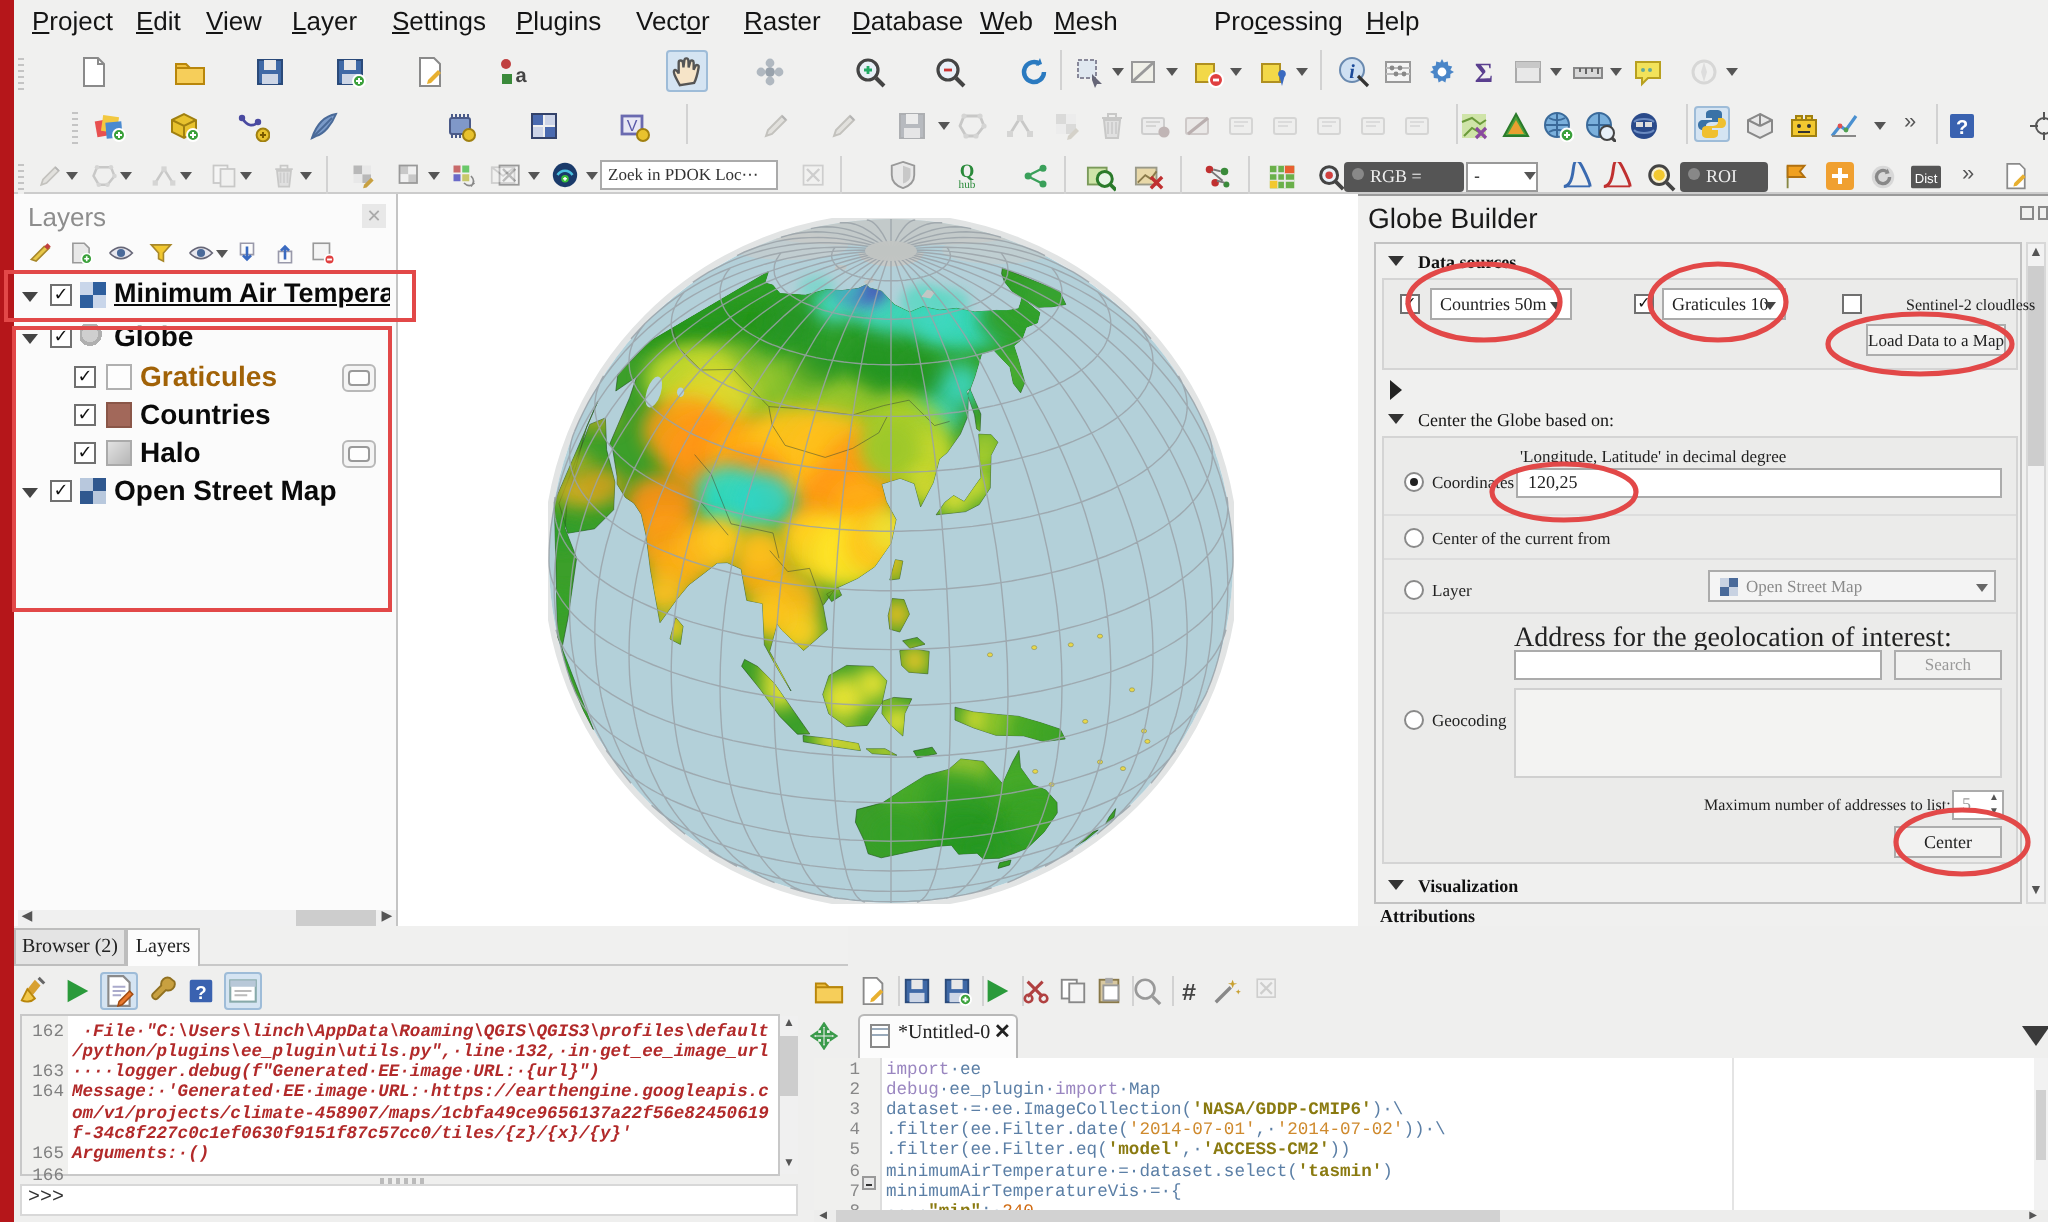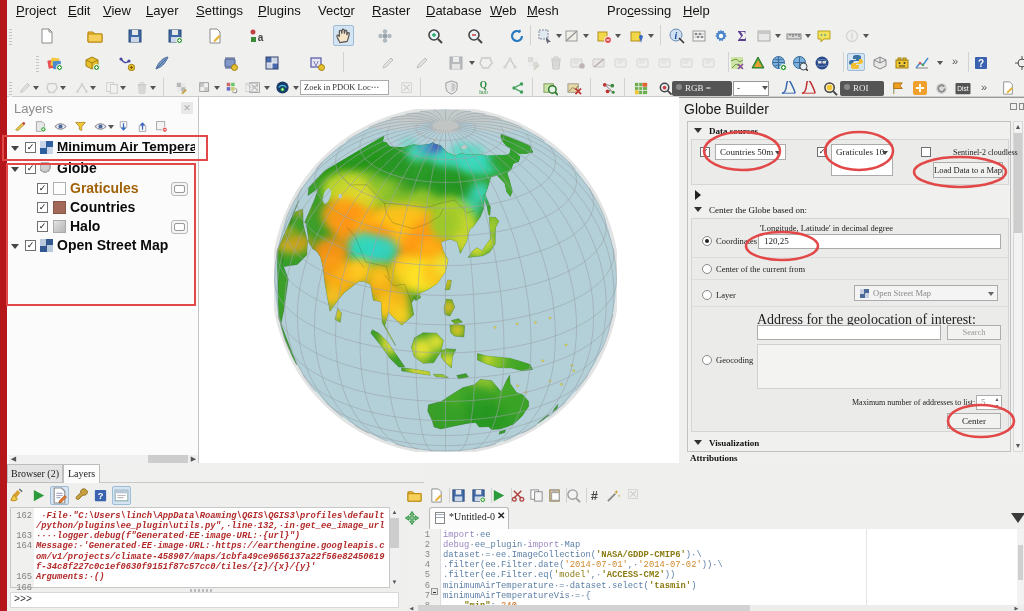--- a/index.html
+++ b/index.html
@@ -910,21 +910,21 @@
 <div class="a" style="left:1013px;top:121px;width:10px;height:331px;background:#f2f2f2;border:1px solid #d8d8d8"></div>
 <div class="a" style="left:1014px;top:122px;width:8px;height:10px;color:#555;font-size:7px;text-align:center;line-height:10px">▲</div>
 <div class="a" style="left:1014px;top:441px;width:8px;height:10px;color:#555;font-size:7px;text-align:center;line-height:10px">▼</div>
 <div class="a" style="left:1014px;top:133px;width:8px;height:100px;background:#cdcdcd"></div>
 <div class="a" style="left:694px;top:128px;width:0;height:0;border-left:4.5px solid transparent;border-right:4.5px solid transparent;border-top:5.5px solid #333"></div>
 <div class="a serif" style="left:709px;top:126px;font-size:9px;font-weight:bold;color:#111">Data sources</div>
 <div class="a" style="left:691px;top:139px;width:318px;height:46px;background:#ebebea;border:1px solid #d4d4d4"></div>
 <div class="cb2" style="left:700px;top:147px">✓</div>
 <div class="inp serif" style="left:715px;top:144px;width:71px;height:16px;font-size:9px;line-height:14px;padding-left:4px;color:#222;white-space:nowrap">Countries 50m<span style="position:absolute;right:4px;top:6px;width:0;height:0;border-left:3.5px solid transparent;border-right:3.5px solid transparent;border-top:4px solid #444"></span></div>
 <div class="cb2" style="left:817px;top:147px">✓</div>
-<div class="inp serif" style="left:831px;top:144px;width:62px;height:32px;font-size:9px;line-height:14px;padding-left:4px;color:#222;white-space:nowrap">Graticules 10<span style="position:absolute;right:4px;top:6px;width:0;height:0;border-left:3.5px solid transparent;border-right:3.5px solid transparent;border-top:4px solid #444"></span></div>
+<div class="inp serif" style="left:831px;top:144px;width:62px;height:16px;font-size:9px;line-height:14px;padding-left:4px;color:#222;white-space:nowrap">Graticules 10<span style="position:absolute;right:4px;top:6px;width:0;height:0;border-left:3.5px solid transparent;border-right:3.5px solid transparent;border-top:4px solid #444"></span></div>
 <div class="cb2" style="left:921px;top:147px"></div>
 <div class="a serif" style="left:953px;top:148px;font-size:8px;color:#222">Sentinel-2 cloudless</div>
 <div class="btn" style="left:933px;top:162px;width:70px;height:16px;font-size:8.5px;line-height:14px;white-space:nowrap">Load Data to a Map</div>
 <div class="a" style="left:695px;top:190px;width:0;height:0;border-top:5px solid transparent;border-bottom:5px solid transparent;border-left:6px solid #222"></div>
 <div class="a" style="left:694px;top:207px;width:0;height:0;border-left:4.5px solid transparent;border-right:4.5px solid transparent;border-top:5.5px solid #333"></div>
 <div class="a serif" style="left:709px;top:205px;font-size:9px;font-weight:normal;color:#111">Center the Globe based on:</div>
 <div class="a" style="left:691px;top:218px;width:318px;height:214px;background:#ebebea;border:1px solid #d4d4d4"></div>
 <div class="a serif" style="left:760px;top:223px;font-size:8.5px;color:#222">'Longitude, Latitude' in decimal degree</div>
 <div class="rad" style="left:702px;top:236px">
     <div style="position:absolute;left:2px;top:2px;width:4px;height:4px;border-radius:50%;background:#222"></div>
@@ -1113,21 +1113,21 @@
 <div class="a" style="left:866px;top:529px;width:1px;height:76px;background:#e4e4e4"></div>
 <div class="a mono" style="left:412px;top:529.5px;width:18px;font-size:8.8px;color:#888;text-align:right">1</div>
 <div class="a mono" style="left:443px;top:529.5px;font-size:8.8px;white-space:pre"><span style="color:#9a86c0">import</span><span style="color:#5b7fa6">·ee</span></div>
 <div class="a mono" style="left:412px;top:539.7px;width:18px;font-size:8.8px;color:#888;text-align:right">2</div>
 <div class="a mono" style="left:443px;top:539.7px;font-size:8.8px;white-space:pre"><span style="color:#9a86c0">debug</span><span style="color:#5b7fa6">·ee_plugin·</span><span style="color:#9a86c0">import</span><span style="color:#5b7fa6">·Map</span></div>
 <div class="a mono" style="left:412px;top:549.9000000000001px;width:18px;font-size:8.8px;color:#888;text-align:right">3</div>
 <div class="a mono" style="left:443px;top:549.9000000000001px;font-size:8.8px;white-space:pre"><span style="color:#5b7fa6">dataset·=·ee.ImageCollection(</span><span style="color:#8a7a10;font-weight:bold">'NASA/GDDP-CMIP6'</span><span style="color:#5b7fa6">)·\</span></div>
 <div class="a mono" style="left:412px;top:560.1000000000001px;width:18px;font-size:8.8px;color:#888;text-align:right">4</div>
 <div class="a mono" style="left:443px;top:560.1000000000001px;font-size:8.8px;white-space:pre"><span style="color:#5b7fa6">.filter(ee.Filter.date(</span><span style="color:#cf8a2e">'2014-07-01'</span><span style="color:#5b7fa6">,·</span><span style="color:#cf8a2e">'2014-07-02'</span><span style="color:#5b7fa6">))·\</span></div>
 <div class="a mono" style="left:412px;top:570.3000000000002px;width:18px;font-size:8.8px;color:#888;text-align:right">5</div>
-<div class="a mono" style="left:443px;top:570.3000000000002px;font-size:8.8px;white-space:pre"><span style="color:#5b7fa6">.filter(ee.Filter.eq(</span><span style="color:#8a7a10;font-weight:normal">'model'</span><span style="color:#5b7fa6">,·</span><span style="color:#8a7a10;font-weight:bold">'ACCESS-CM2'</span><span style="color:#5b7fa6">))</span></div>
+<div class="a mono" style="left:443px;top:570.3000000000002px;font-size:8.8px;white-space:pre"><span style="color:#5b7fa6">.filter(ee.Filter.eq(</span><span style="color:#8a7a10;font-weight:bold">'model'</span><span style="color:#5b7fa6">,·</span><span style="color:#8a7a10;font-weight:bold">'ACCESS-CM2'</span><span style="color:#5b7fa6">))</span></div>
 <div class="a mono" style="left:412px;top:580.5000000000002px;width:18px;font-size:8.8px;color:#888;text-align:right">6</div>
 <div class="a mono" style="left:443px;top:580.5000000000002px;font-size:8.8px;white-space:pre"><span style="color:#5b7fa6">minimumAirTemperature·=·dataset.select(</span><span style="color:#8a7a10;font-weight:bold">'tasmin'</span><span style="color:#5b7fa6">)</span></div>
 <div class="a mono" style="left:412px;top:590.7000000000003px;width:18px;font-size:8.8px;color:#888;text-align:right">7</div>
 <div class="a mono" style="left:443px;top:590.7000000000003px;font-size:8.8px;white-space:pre"><span style="color:#5b7fa6">minimumAirTemperatureVis·=·{</span></div>
 <div class="a mono" style="left:412px;top:600.9000000000003px;width:18px;font-size:8.8px;color:#888;text-align:right">8</div>
 <div class="a mono" style="left:443px;top:600.9000000000003px;font-size:8.8px;white-space:pre"><span style="color:#5b7fa6">····</span><span style="color:#8a7a10;font-weight:bold">"min"</span><span style="color:#5b7fa6">:·</span><span style="color:#d06a10">240,</span></div>
 <div class="a" style="left:431px;top:588px;width:7px;height:7px;background:#e8e8e8;border:1px solid #999">
     <div style="margin:2.5px 1px;height:1px;background:#333"></div>
   </div>
 <div class="a" style="left:1011px;top:513px;width:0;height:0;border-left:7px solid transparent;border-right:7px solid transparent;border-top:10px solid #3a3a3a"></div>

